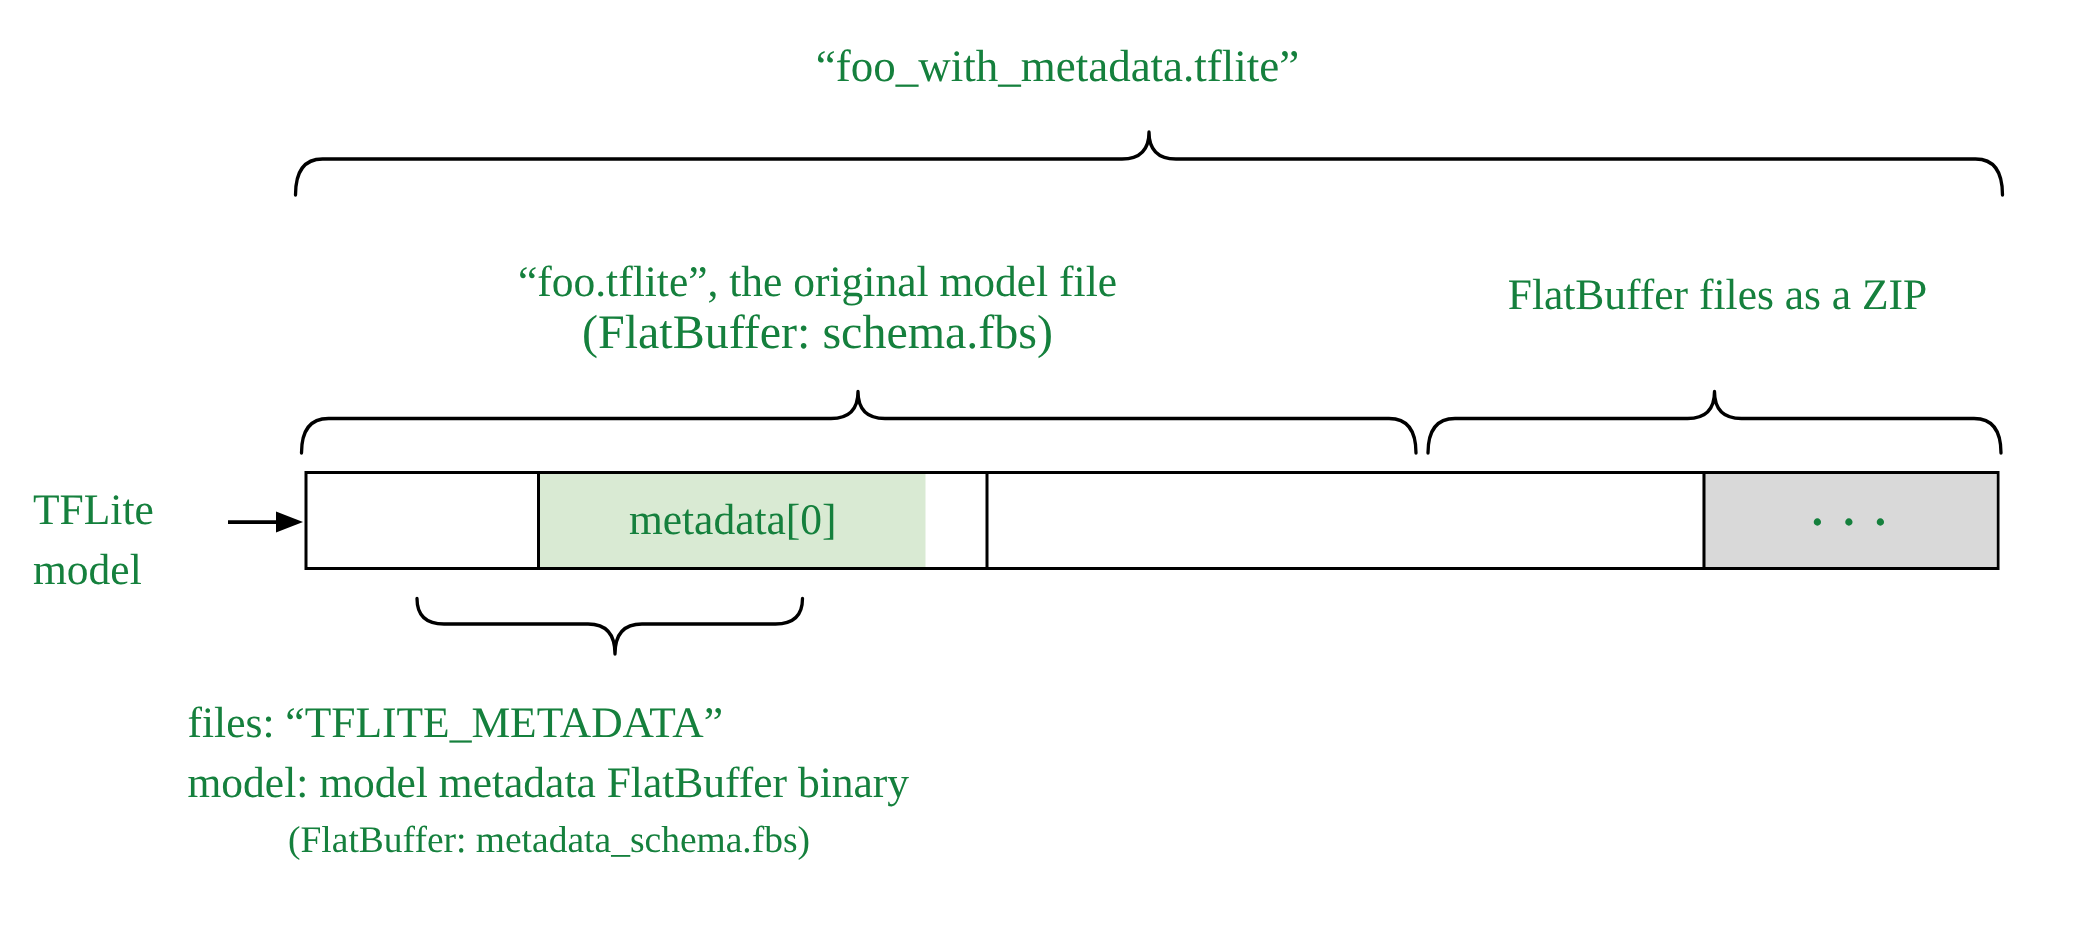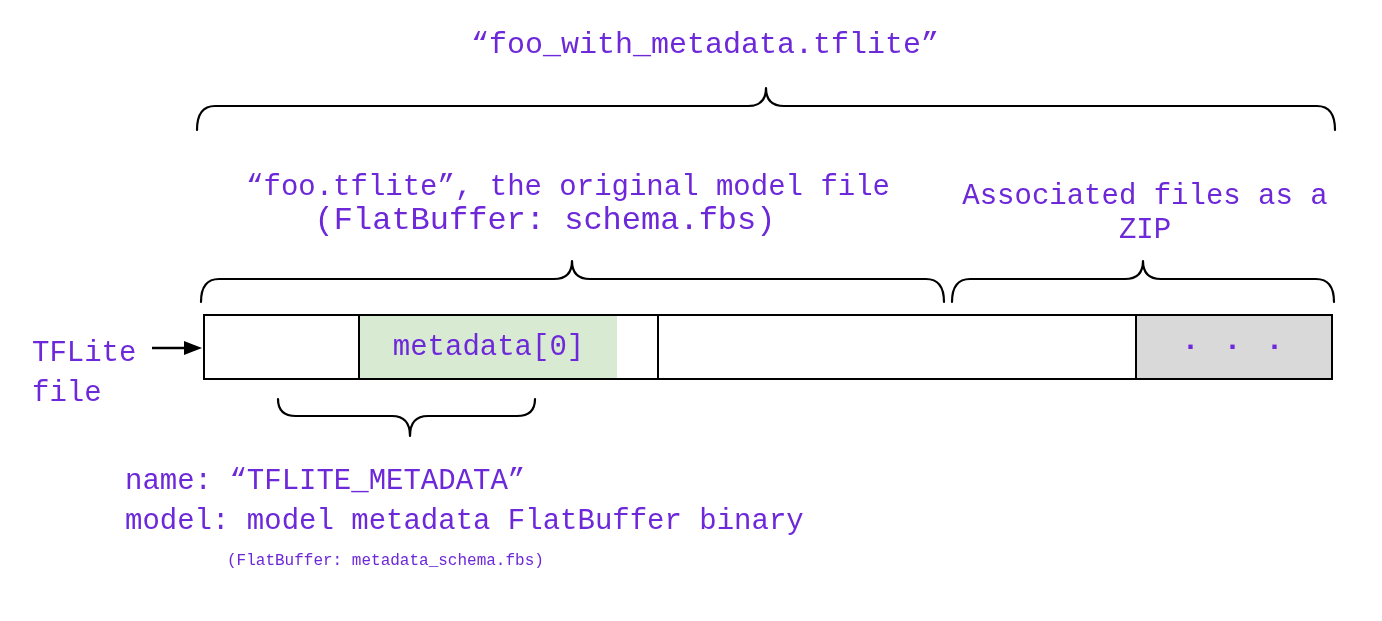--- a/index.html
+++ b/index.html
@@ -5,22 +5,22 @@
   html, body {
     margin: 0;
     padding: 0;
     background: #ffffff;
   }
   .canvas {
     position: relative;
     width: 1382px;
     height: 621px;
     background: #ffffff;
-    font-family: Liberation Mono, monospace;
-    color: #6d28d9;
+    font-family: Liberation Serif, serif;
+    color: #15803d;
     overflow: hidden;
   }
   .abs { position: absolute; }
 
   .title {
     top: 28px;
     left: 140px;
     width: 1130px;
     text-align: center;
     font-size: 30px;
@@ -43,38 +43,37 @@
   }
   .arrow-line { stroke: #000000; stroke-width: 2.5; }
   .arrow-head { fill: #000000; stroke: none; }
 
   .model-file-label-group {
     top: 170px;
     left: 200px;
     width: 690px;
     text-align: center;
   }
-  .model-file-label-group .main-line { font-size: 29px; line-height: 36px; text-align: right; }
+  .model-file-label-group .main-line { font-size: 29px; line-height: 36px; }
   .model-file-label-group .sub-line  { font-size: 32px; line-height: 30px; }
 
   .assoc-label {
     top: 180px;
     left: 950px;
     width: 390px;
     text-align: center;
     font-size: 29px;
     line-height: 34px;
   }
 
   .tflite-label {
     top: 320px;
-    left: 32px;
+    left: 22px;
     font-size: 29px;
     line-height: 40px;
-    margin-top: 14px;
   }
 
   .bar {
     top: 314px;
     left: 203px;
     width: 1130px;
     height: 66px;
     box-sizing: border-box;
     border: 2px solid #000000;
     display: flex;
@@ -101,22 +100,22 @@
     padding-bottom: 12px;
   }
 
   .annotation {
     top: 462px;
     left: 125px;
     font-size: 29px;
     line-height: 40px;
   }
   .annotation .schema-line {
-    font-size: 16px;
-    margin-left: 102px;
+    font-size: 25px;
+    margin-left: 67px;
     line-height: 38px;
   }
 </style>
 </head>
 <body>
 
 <div class="canvas">
 
   <div class="abs title">“foo_with_metadata.tflite”</div>
 
@@ -129,33 +128,33 @@
       <line class="arrow-line" x1="152" y1="348" x2="186" y2="348"></line>
       <polygon class="arrow-head" points="184,341 202,348 184,355"></polygon>
     </g>
   </svg>
 
   <div class="abs model-file-label-group">
     <div class="main-line">“foo.tflite”, the original model file</div>
     <div class="sub-line">(FlatBuffer: schema.fbs)</div>
   </div>
 
-  <div class="abs assoc-label">Associated files as a ZIP</div>
+  <div class="abs assoc-label">FlatBuffer files as a ZIP</div>
 
   <div class="abs tflite-label">
     <div>TFLite</div>
-    <div>file</div>
+    <div>model</div>
   </div>
 
   <div class="abs bar">
     <div class="seg seg-white" style="width:73px"></div>
     <div class="seg seg-green" style="width:259px">metadata[0]</div>
     <div class="seg seg-white seg-grow"></div>
     <div class="seg seg-gray seg-dots" style="width:196px">. . .</div>
   </div>
 
   <div class="abs annotation">
-    <div>name: “TFLITE_METADATA”</div>
+    <div>files: “TFLITE_METADATA”</div>
     <div>model: model metadata FlatBuffer binary</div>
     <div class="schema-line">(FlatBuffer: metadata_schema.fbs)</div>
   </div>
 
 </div>
 
 </body></html>

